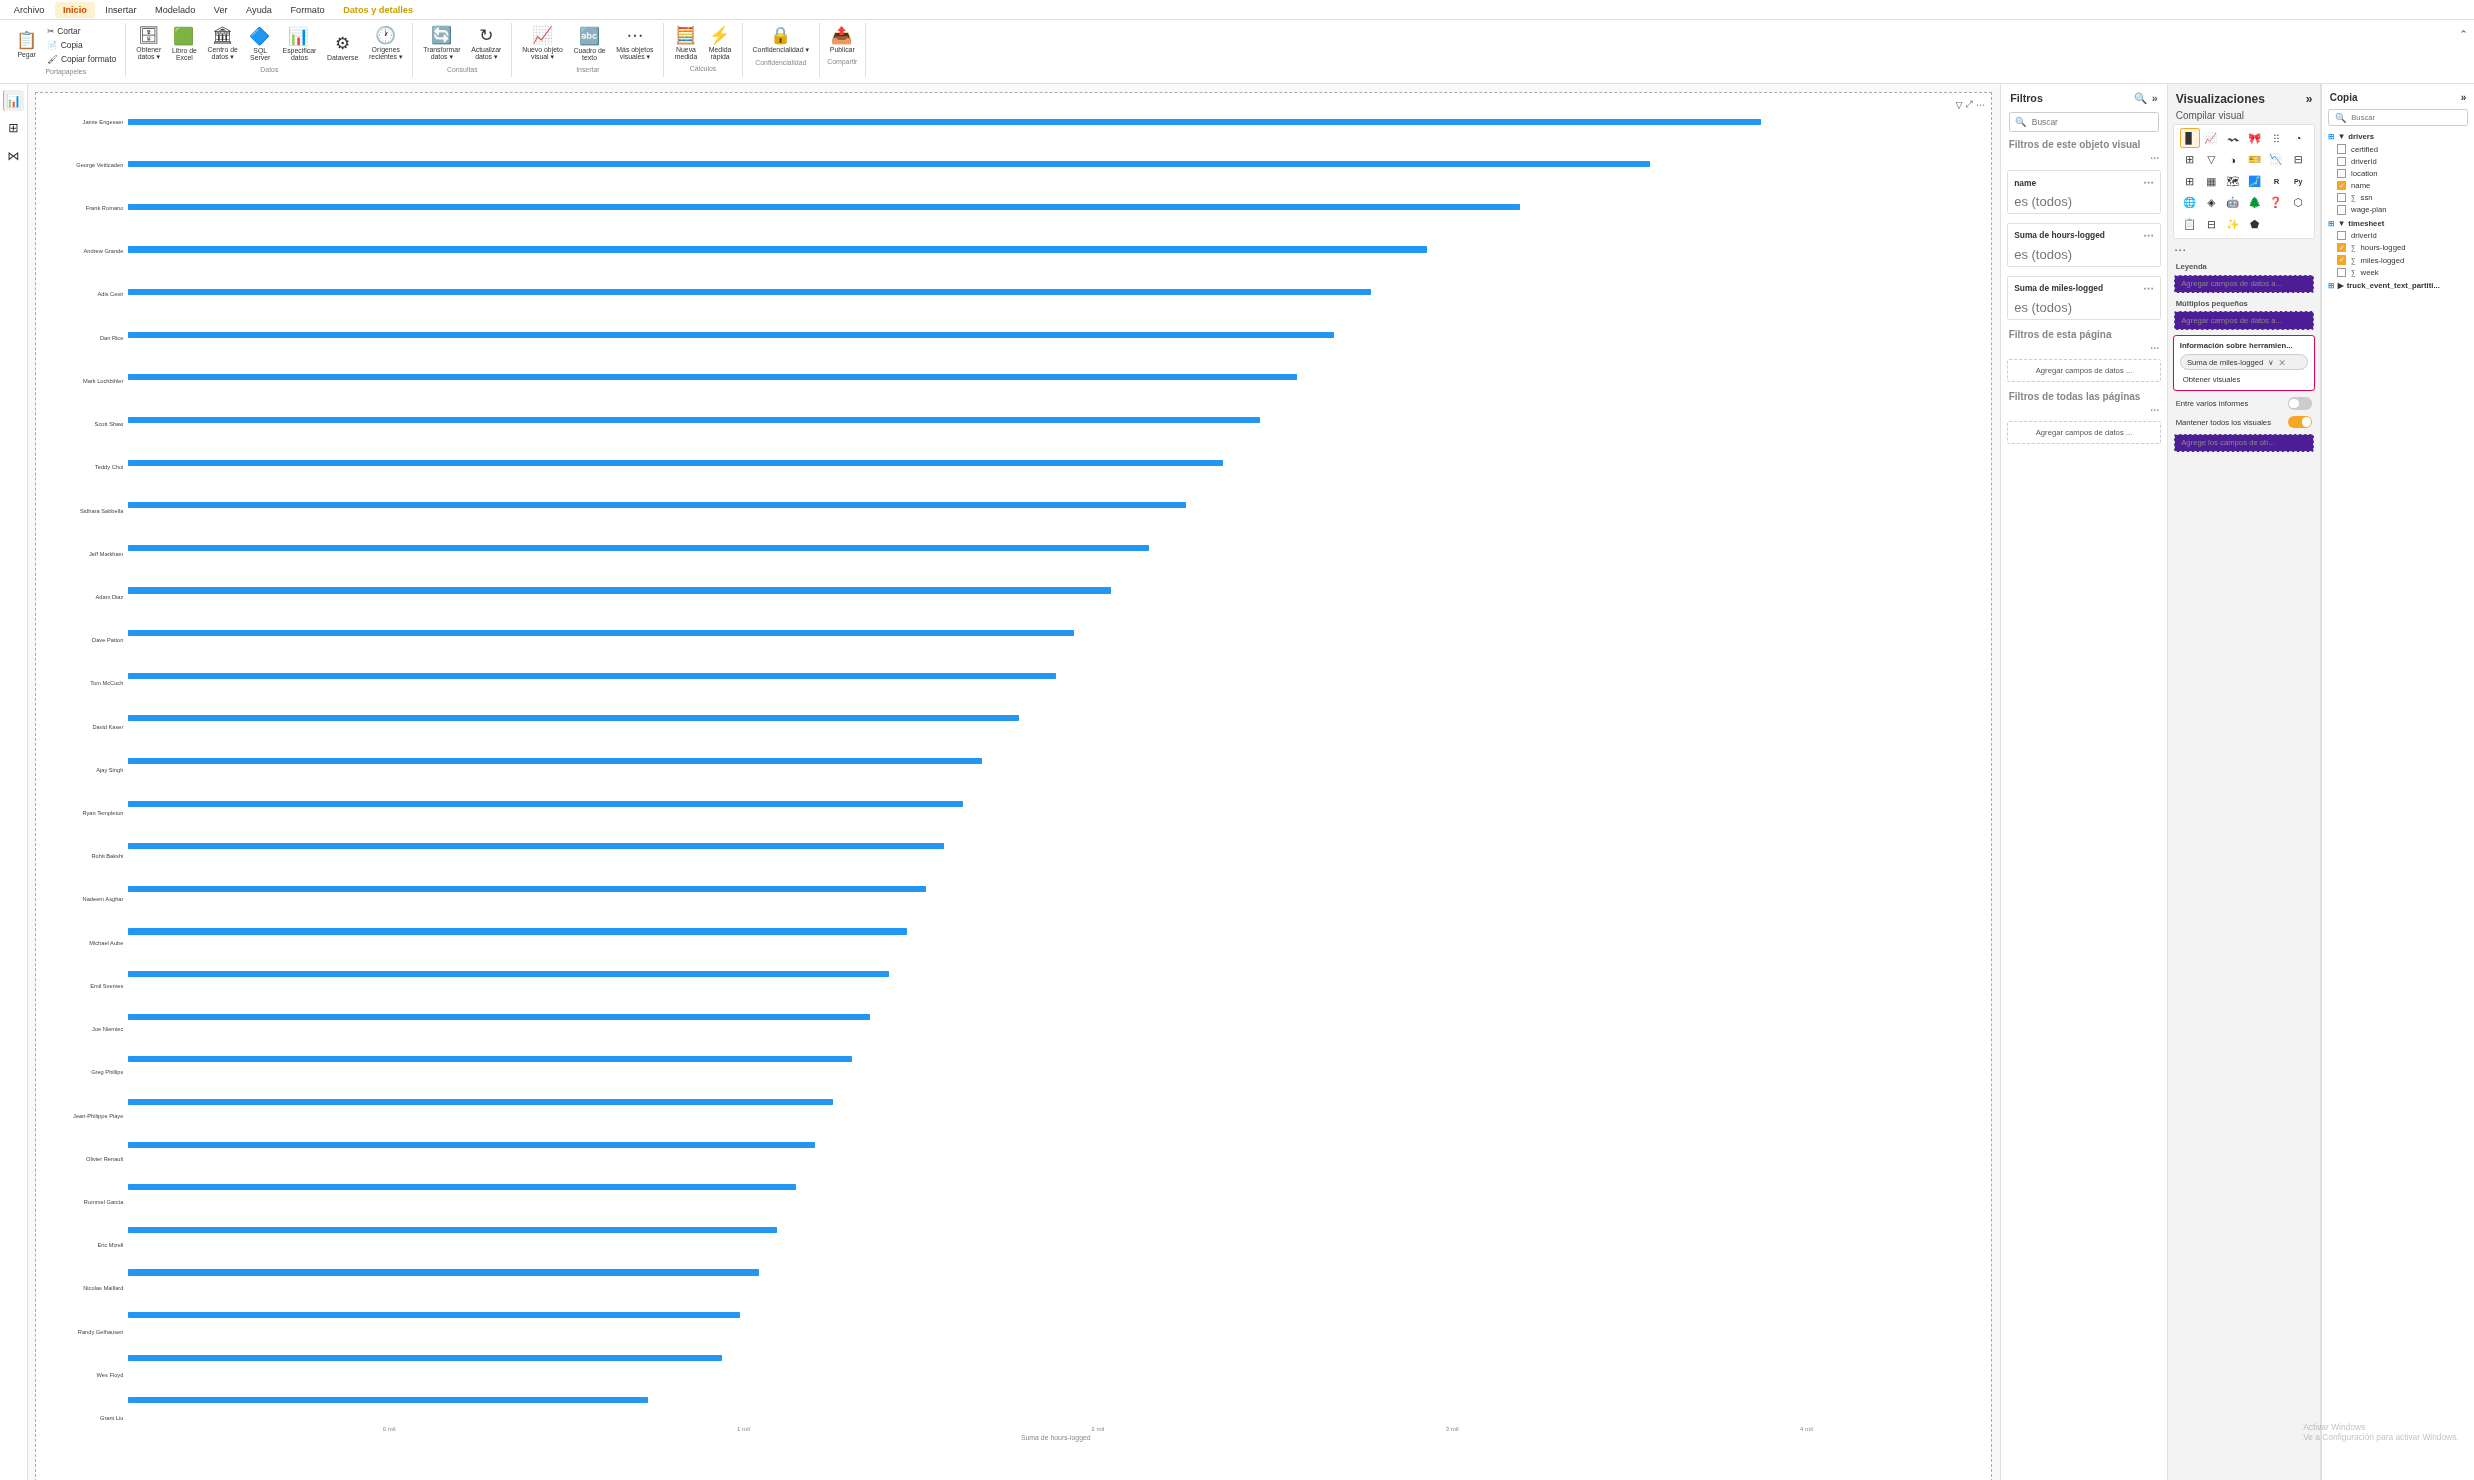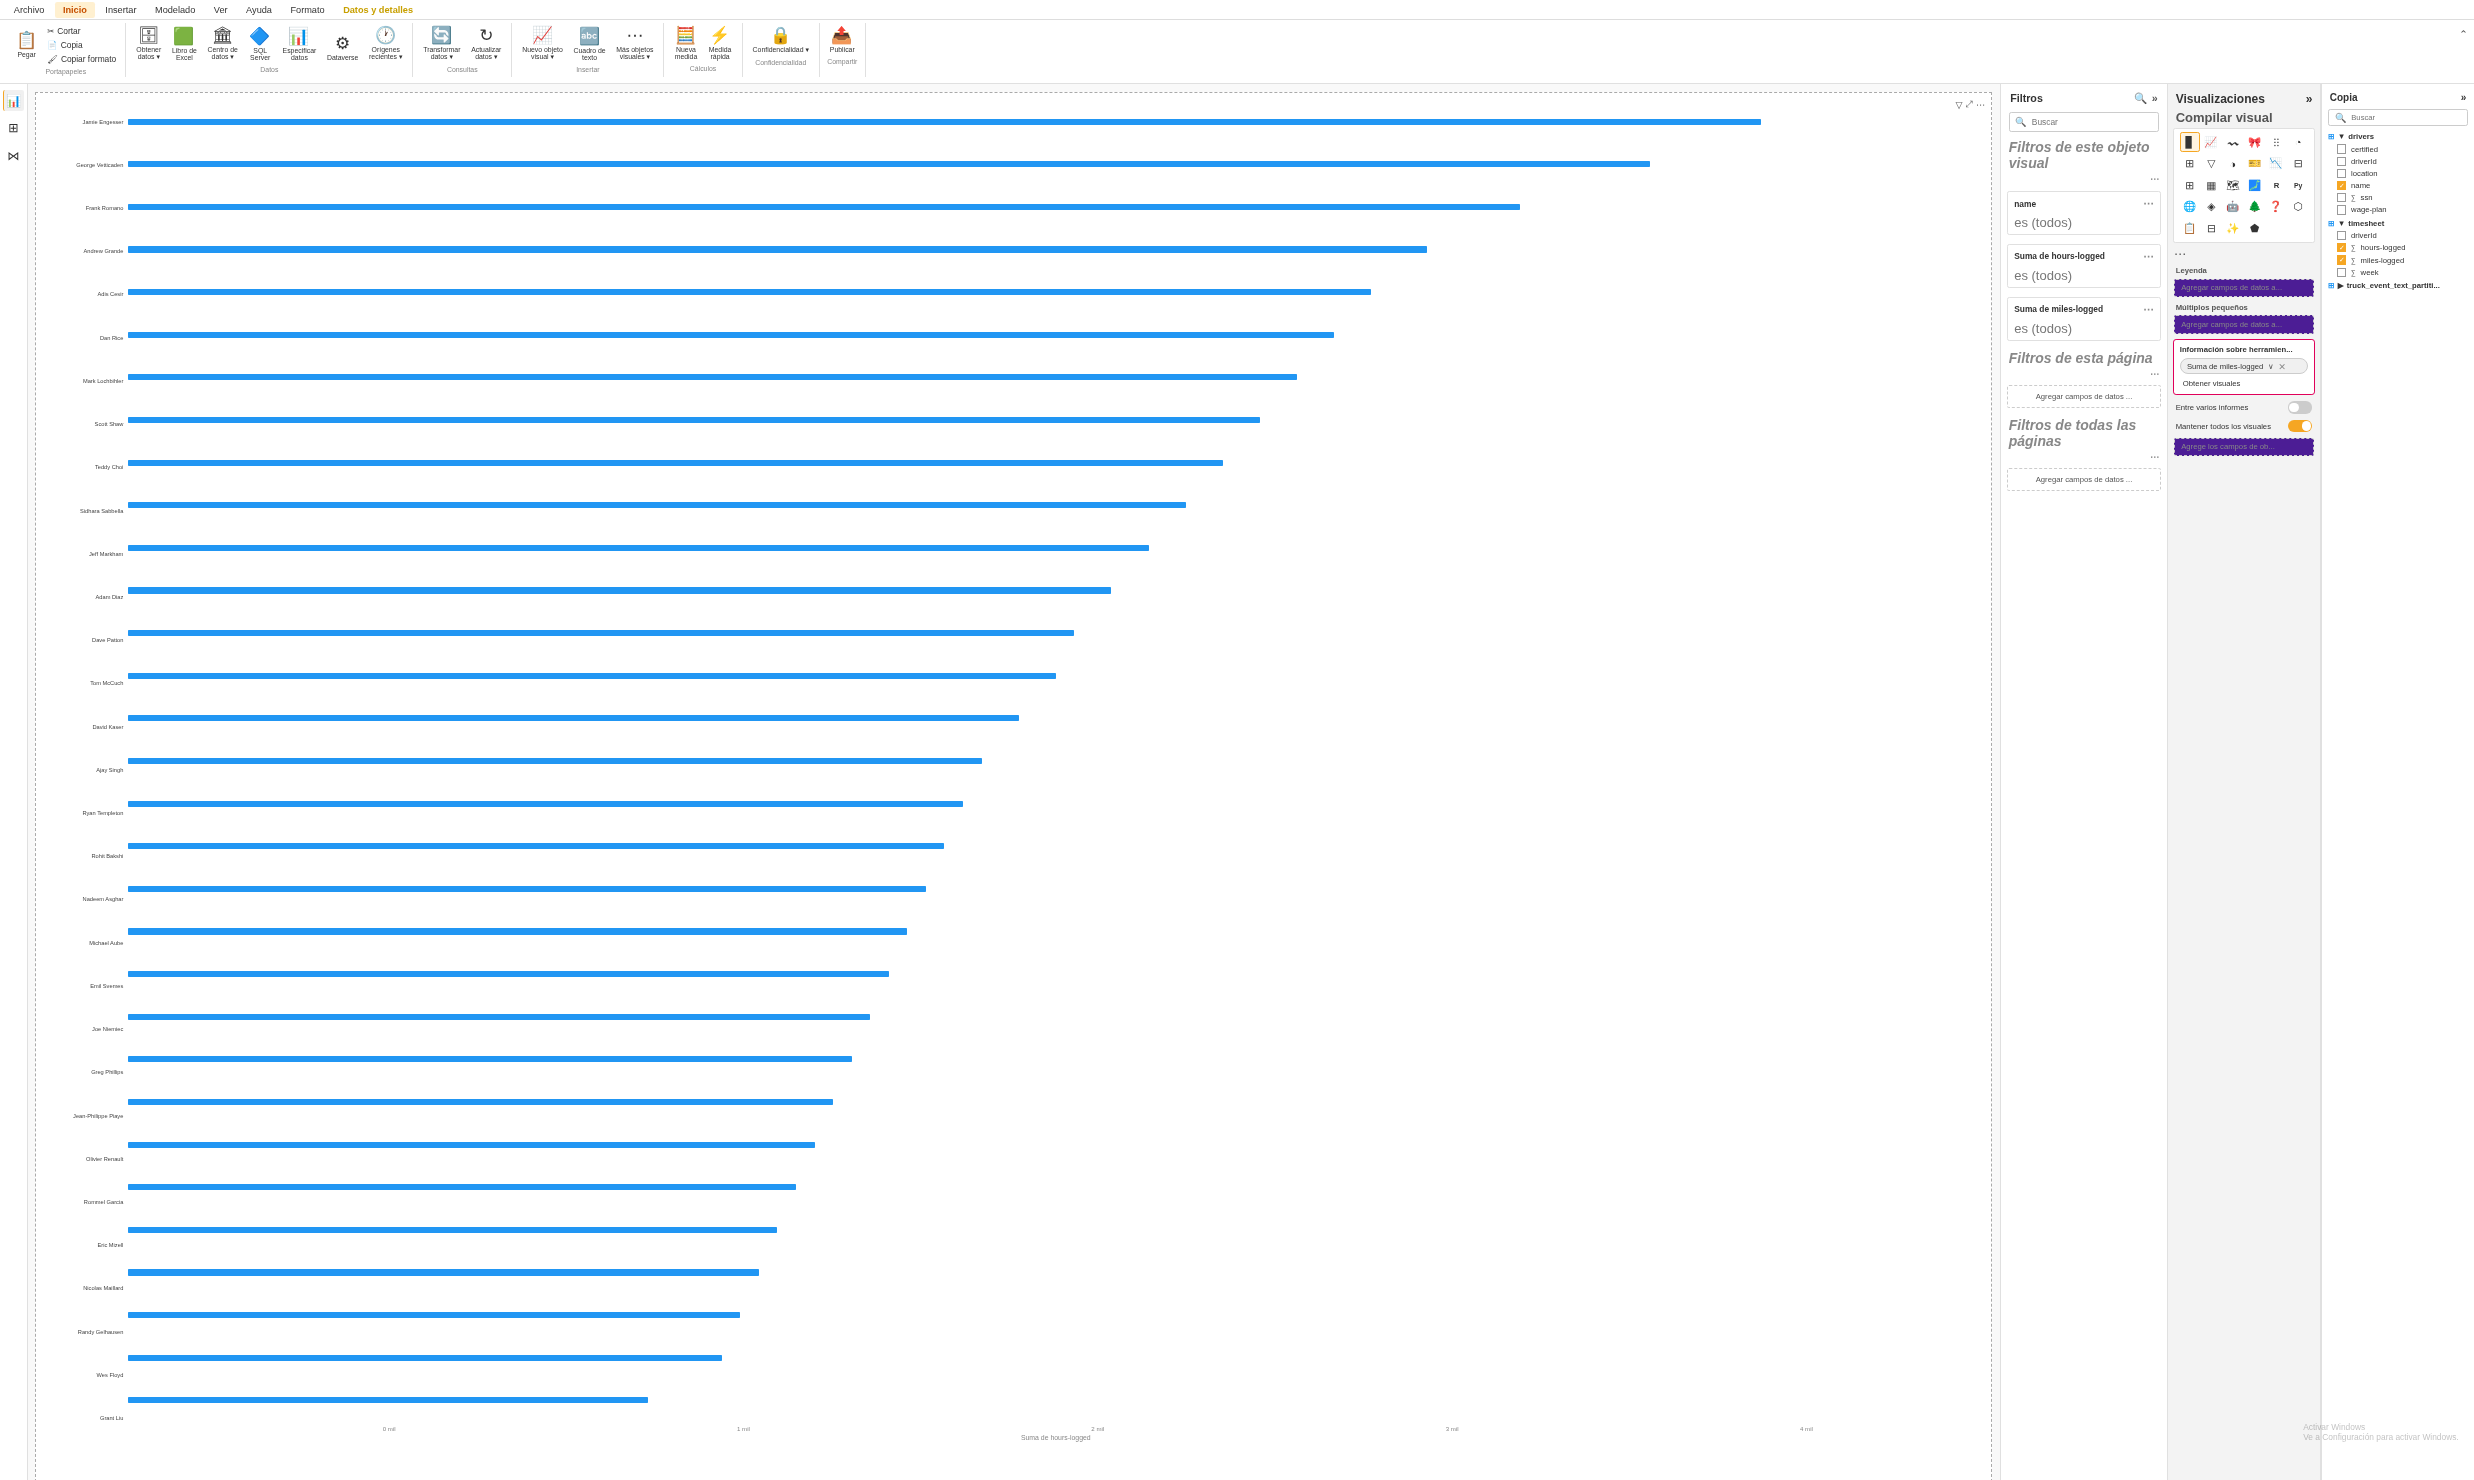--- a/index.html
+++ b/index.html
@@ -261,49 +261,48 @@
       justify-content: center;
       padding: 6.1px;
       font-size: 7.7px;
       color: #555;
       cursor: pointer;
       border: 0.8px dashed #ccc;
       margin: 4.6px 6.1px;
       border-radius: 2.3px;
     }
     .filter-section-label {
-      font-size: 14px;
+      font-size: 10px;
       color: #888;
       padding: 4.6px 7.7px 1.5px;
       font-weight: 600;
-      font-style: italic;
     }
 
     
     .viz-panel {
       width: 153px;
       background: #f3f3f3;
       border-right: 0.8px solid #e0e0e0;
       display: flex;
       flex-direction: column;
       overflow-y: auto;
     }
     .viz-panel-header {
       display: flex;
       align-items: center;
       justify-content: space-between;
       padding: 7.7px 7.7px 4.6px;
       font-size: 12px;
       font-weight: 600;
     }
     .compile-visual-label {
-      font-size: 13px;
+      font-size: 10px;
       color: #555;
       padding: 0 7.7px 3.1px;
-      font-weight: 700;
+      font-weight: 400;
     }
     .viz-icons-grid {
       display: grid;
       grid-template-columns: repeat(6, 1fr);
       gap: 1.5px;
       padding: 3.1px 6.1px;
       background: #fff;
       margin: 0 4.6px 3.1px;
       border: 0.8px solid #e0e0e0;
       border-radius: 2.3px;

